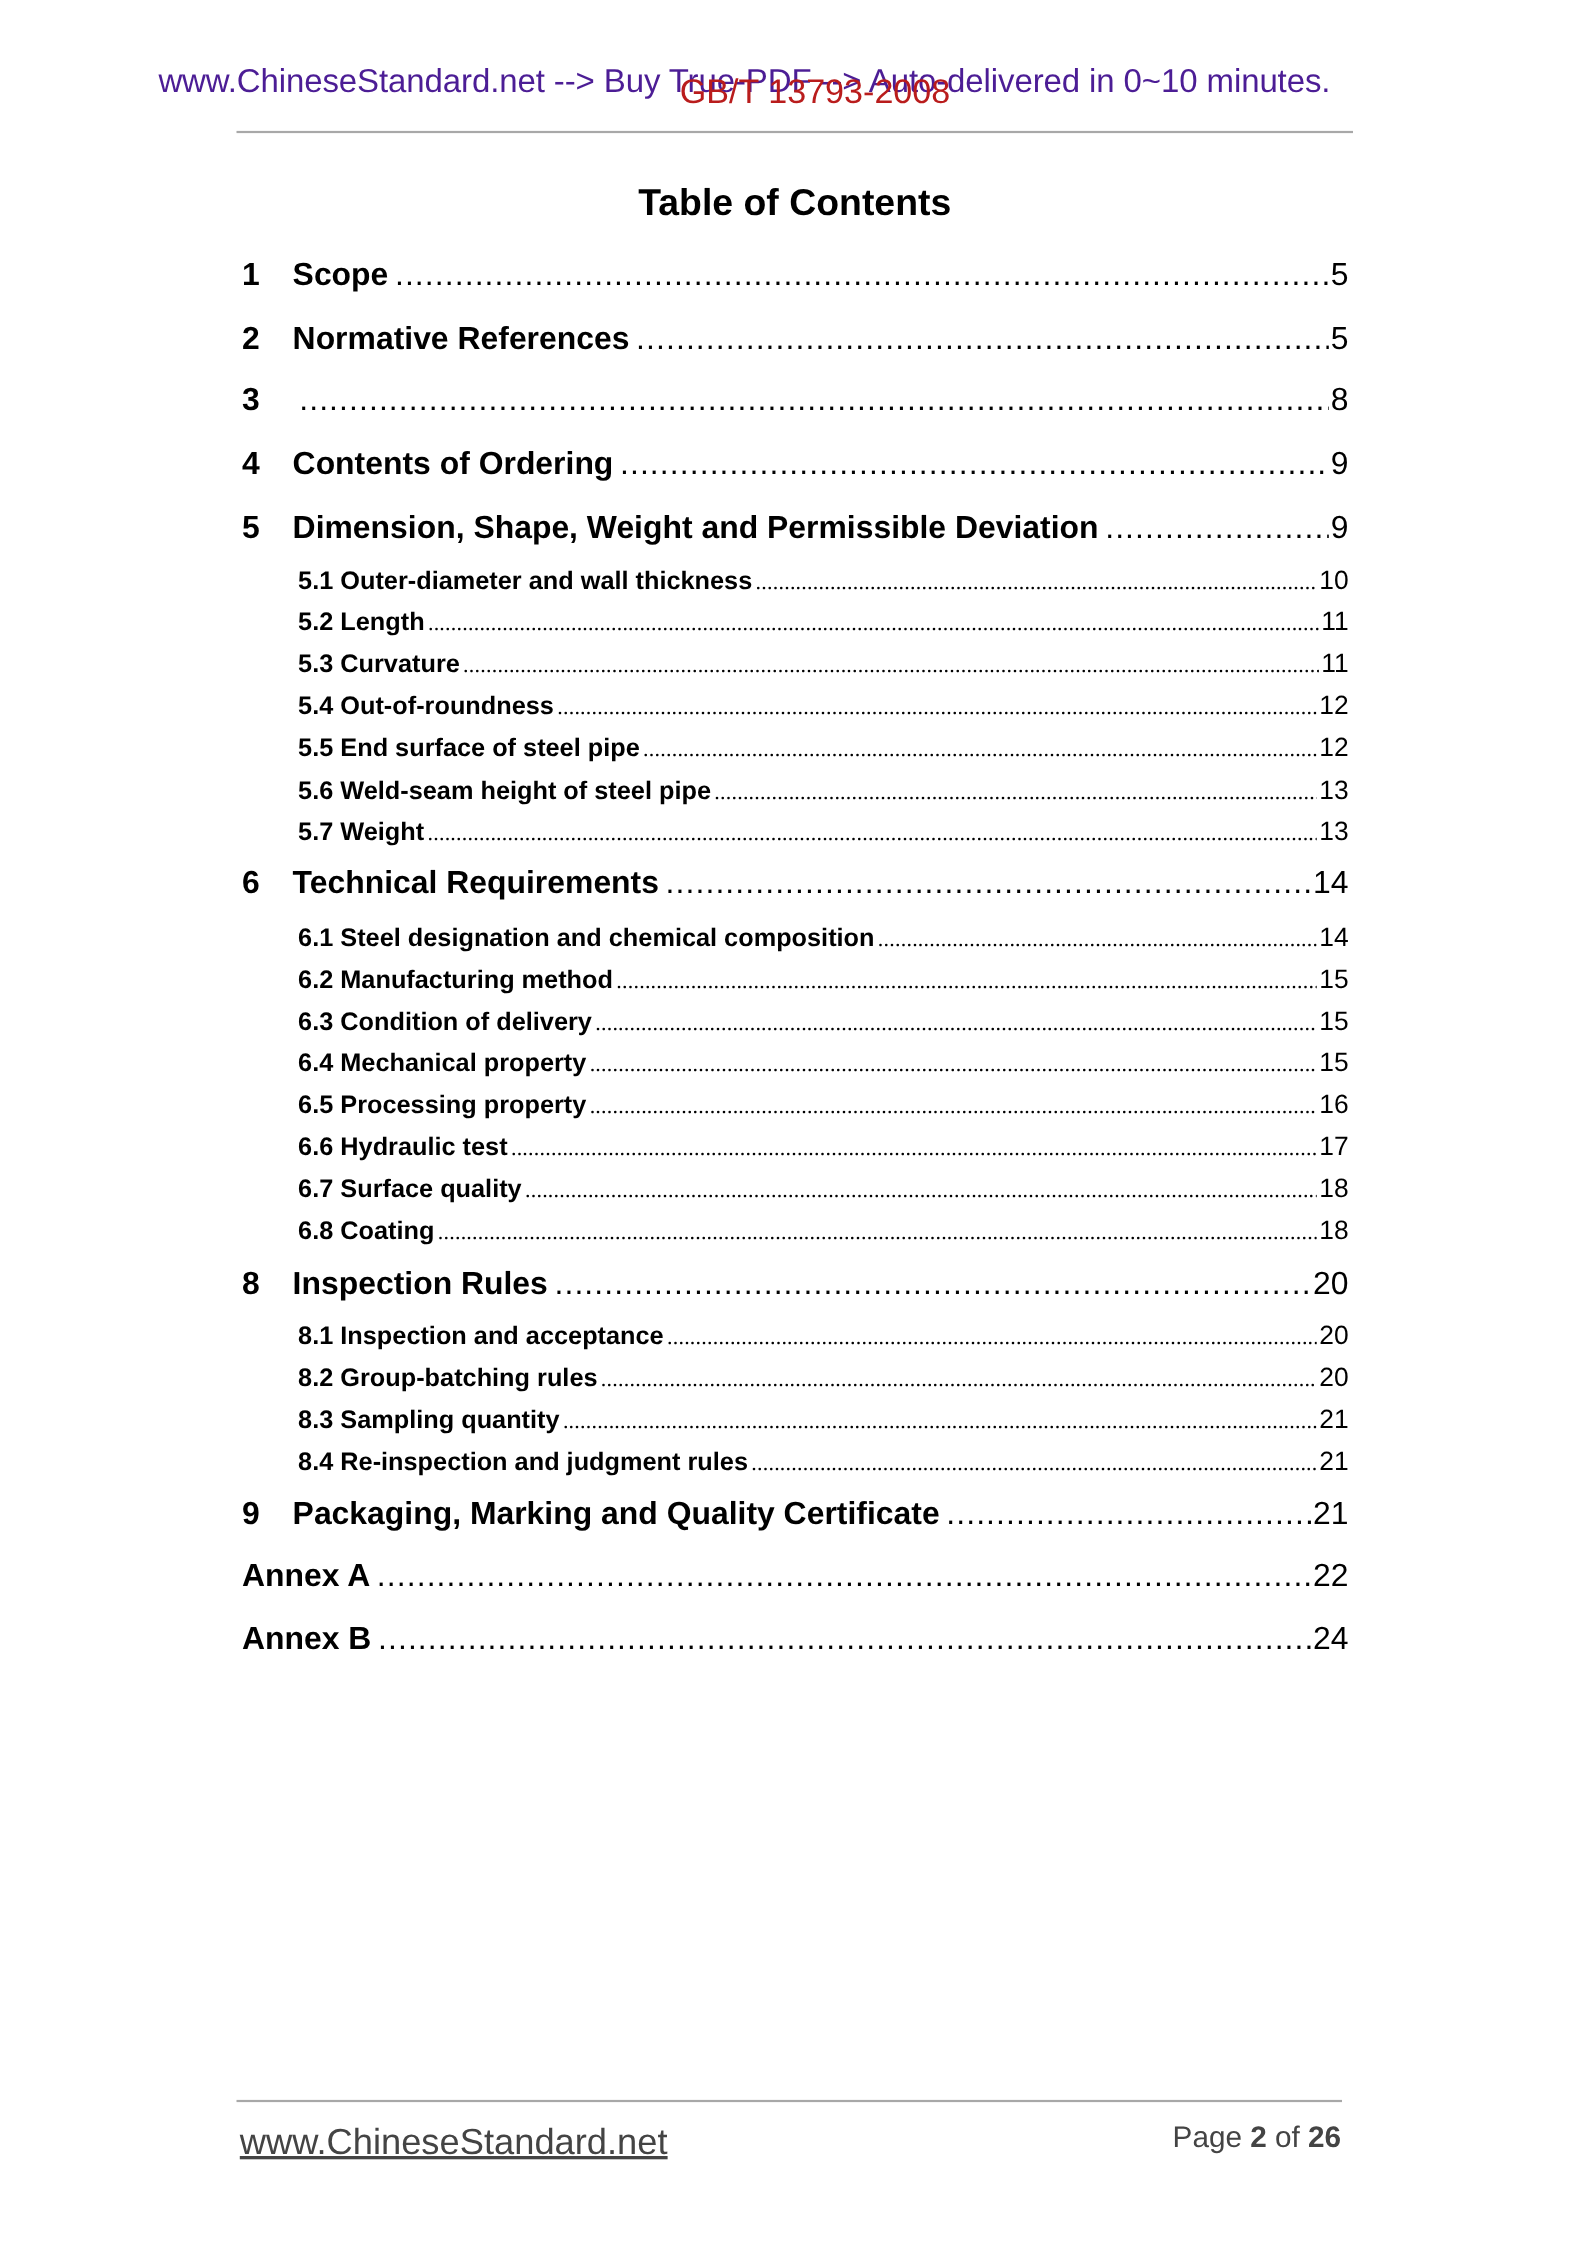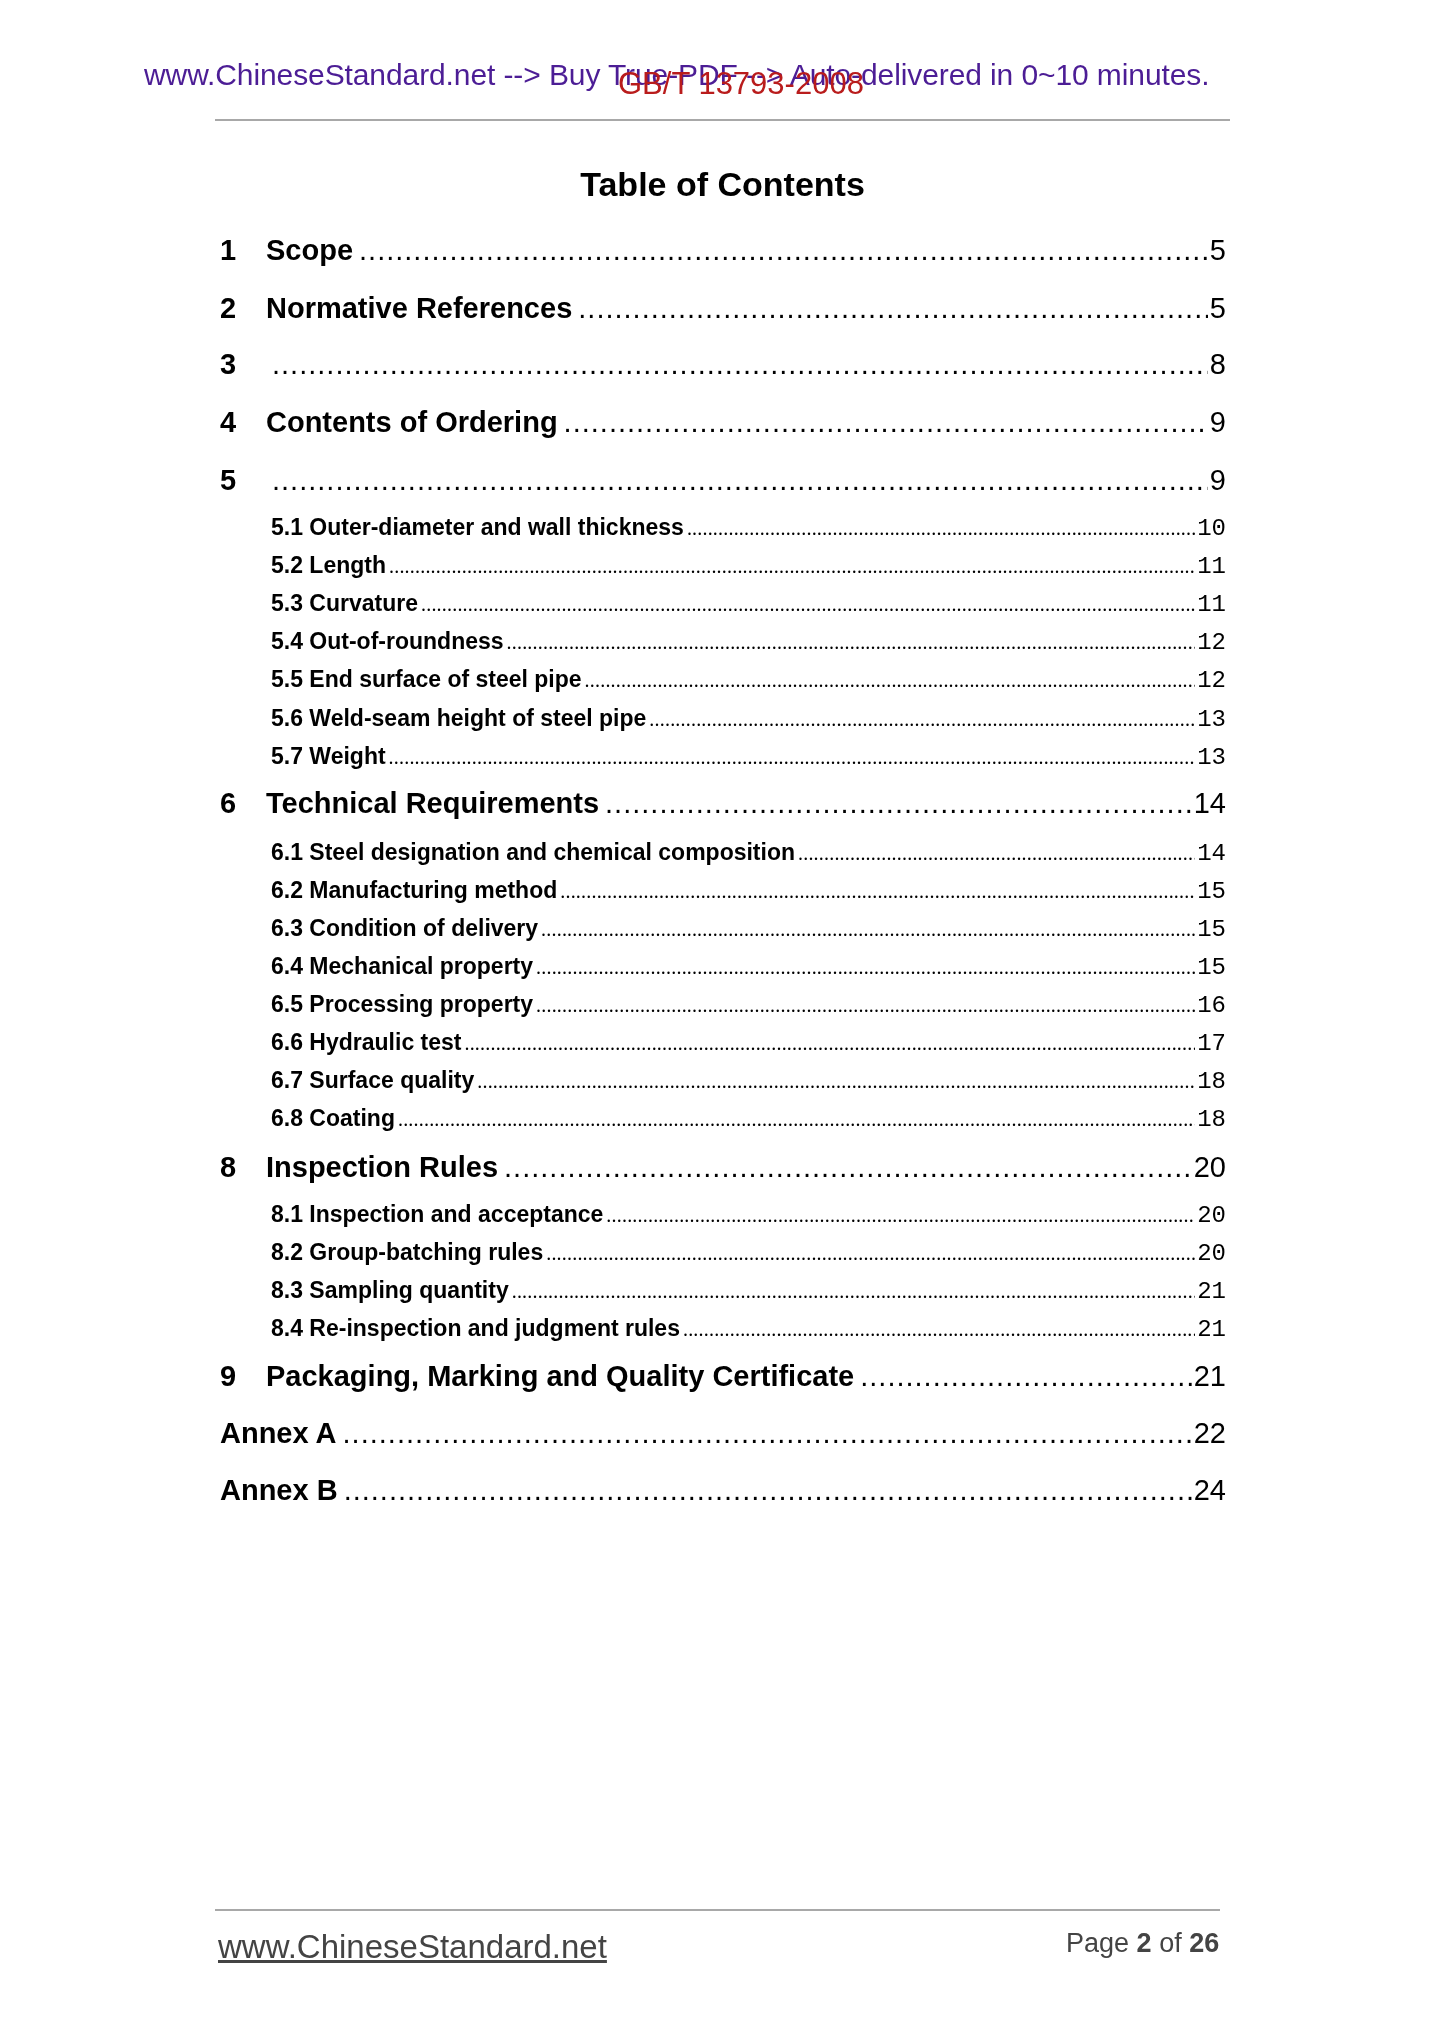--- a/index.html
+++ b/index.html
@@ -14,21 +14,21 @@
   .row .num { display: inline-block; width: 46px; font-weight: bold; }
   .row .lbl { font-weight: bold; }
   .row .dots { flex: 1; overflow: hidden; margin: 0 2px 0 6px; letter-spacing: 1px; }
   .row .dots::before { content: "..........................................................................................................................................................................................................................................................................................................."; }
   .row .pg { font-weight: normal; }
   .main { font-size: 29px; height: 34px; }
   .main .dots { font-size: 29px; }
   .sub { font-size: 23px; height: 28px; left: 271px; width: 955px; }
   .sub .lbl { font-weight: bold; }
   .sub .dots { font-family: "Liberation Serif", serif; font-size: 20px; letter-spacing: 0.2px; margin-left: 3px; }
-  .sub .pg { font-family: Liberation Mono, monospace; font-size: 24px; }
+  .sub .pg { font-family: Liberation Sans, sans-serif; font-size: 24px; }
   .annex .lbl { font-weight: bold; }
   .foot-link { left: 218px; top: 1928px; font-size: 33px; color: #444444; text-decoration: underline; }
   .foot-page { left: 1066px; top: 1928px; font-size: 27px; color: #444444; white-space: nowrap; }
   .foot-page b { font-weight: bold; }
 </style>
 </head>
 <body>
 
 <div class="abs hdr-text">www.ChineseStandard.net --&gt; Buy True-PDF --&gt; Auto-delivered in 0~10 minutes.</div>
 <div class="abs hdr-overlay">GB/T 13793-2008</div>
@@ -54,20 +54,21 @@
   <span class="pg">8</span>
 </div>
 <div class="row main" style="top:406px;">
   <span class="num">4</span>
   <span class="lbl">Contents of Ordering</span>
   <span class="dots"></span>
   <span class="pg">9</span>
 </div>
 <div class="row main" style="top:464px;">
   <span class="num">5</span>
+  <span class="lbl">Dimension, Shape, Weight and Permissible Deviation</span>
   <span class="dots"></span>
   <span class="pg">9</span>
 </div>
 
 <div class="row sub" style="top:514px;">
   <span class="lbl">5.1 Outer-diameter and wall thickness</span>
   <span class="dots"></span>
   <span class="pg">10</span>
 </div>
 <div class="row sub" style="top:552px;">

